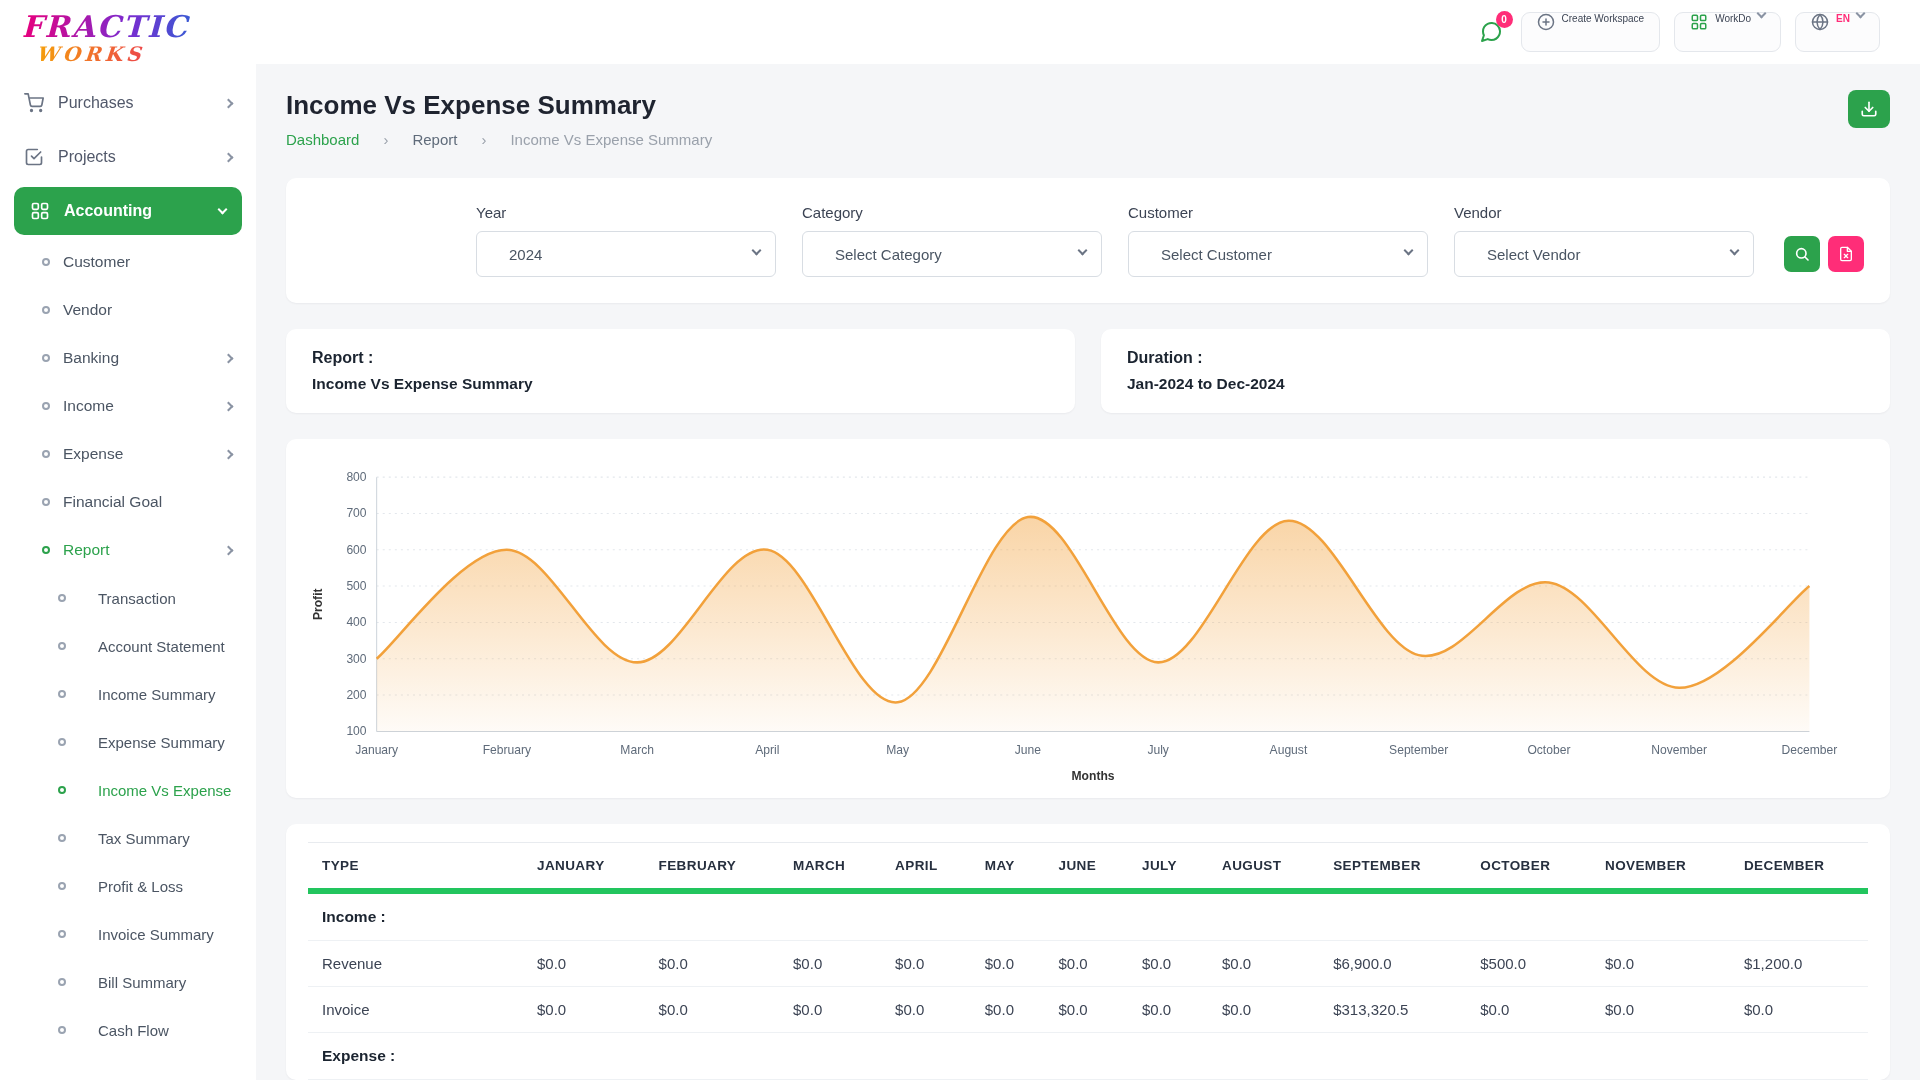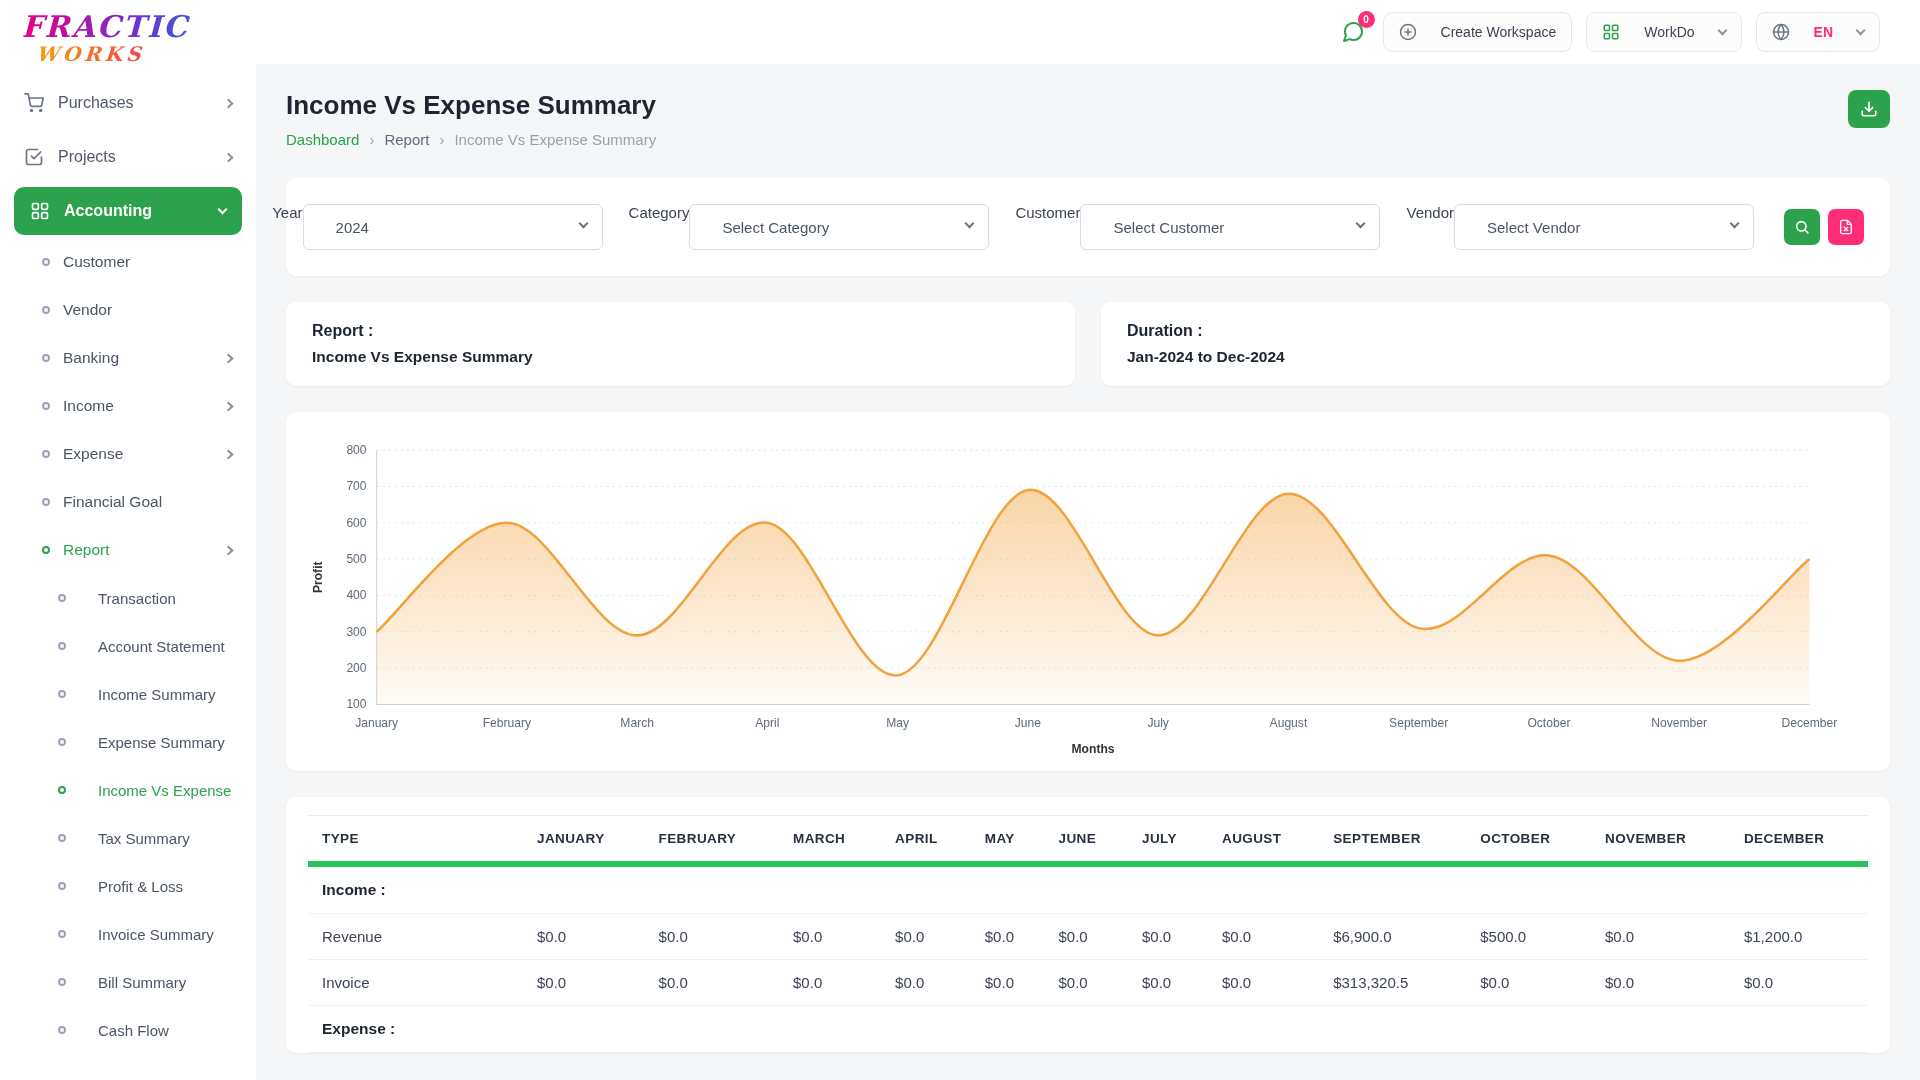--- a/index.html
+++ b/index.html
@@ -41,42 +41,42 @@
 
   .chev{display:inline-block;width:7px;height:7px;border-right:2px solid currentColor;border-bottom:2px solid currentColor;flex:none;}
   .chev.right{transform:rotate(-45deg);}
   .chev.down{transform:rotate(45deg);margin-top:-3px;}
 
   
   .topbar{position:fixed;top:0;left:256px;right:0;height:64px;background:#fff;display:flex;align-items:center;justify-content:flex-end;gap:14px;padding:0 40px;z-index:4;}
   .icon-btn{position:relative;background:none;border:none;cursor:pointer;color:var(--primary);display:flex;padding:4px;}
   .icon-btn svg{width:24px;height:24px;}
   .msg-badge{position:absolute;top:-5px;right:-6px;min-width:17px;height:17px;border-radius:9px;background:var(--pink);color:#fff;font-size:10px;font-weight:bold;display:flex;align-items:center;justify-content:center;padding:0 4px;}
-  .pill{display:flex;align-items:center;gap:24px;height:40px;padding:0 15px;background:#fcfcfd;border:1px solid var(--border);border-radius:9px;font-size:14px;color:#3c4454;cursor:pointer;font-family:inherit;}
+  .pill{display:flex;align-items:flex-start;gap:7px;height:40px;padding:0 15px;background:#fcfcfd;border:1px solid var(--border);border-radius:9px;font-size:10px;color:#3c4454;cursor:pointer;font-family:inherit;}
   .pill-icon{display:flex;color:#6b7484;}
   .pill-icon.green{color:var(--primary);}
   .pill-icon svg{width:18px;height:18px;}
   .pill .chev{color:#8a93a3;}
   .lang{color:var(--pink);font-weight:bold;}
 
   
   .main{position:absolute;left:256px;top:64px;right:0;bottom:0;background:var(--bg);padding:26px 30px;overflow:hidden;}
   .page-head{display:flex;align-items:flex-start;justify-content:space-between;}
   .page-title{font-size:26px;font-weight:600;color:#1f2430;}
-  .breadcrumb{display:flex;align-items:center;gap:10px;margin-top:10px;font-size:15px;}
+  .breadcrumb{display:flex;align-items:center;gap:24px;margin-top:10px;font-size:15px;}
   .crumb-link{color:var(--primary);cursor:pointer;}
   .crumb-mid{color:#5f6b7a;cursor:pointer;}
   .crumb-cur{color:#9aa1ab;}
   .crumb-sep{color:#9aa1ab;}
   .dl-btn{width:42px;height:38px;border:none;border-radius:8px;background:var(--primary);color:#fff;cursor:pointer;display:flex;align-items:center;justify-content:center;}
   .dl-btn svg{width:18px;height:18px;}
 
   .card{background:#fff;border-radius:10px;box-shadow:0 1px 2px rgba(17,24,39,.05);}
   .filter-card{margin-top:30px;padding:26px 26px;display:flex;justify-content:flex-end;align-items:flex-end;gap:26px;}
-  .f-group{display:flex;flex-direction:row;}
+  .f-group{display:flex;flex-direction:column;}
   .f-label{font-size:15px;color:#3c4454;margin-bottom:10px;}
   .select-box{position:relative;width:300px;height:46px;border:1px solid #d8dde3;border-radius:6px;background:#fff;display:flex;align-items:center;padding:0 34px 0 32px;font-size:15px;color:#4a5563;cursor:pointer;}
   .select-box .chev{position:absolute;right:15px;top:18px;color:#6b7484;}
   .f-actions{display:flex;gap:8px;margin-bottom:5px;margin-left:4px;}
   .sq-btn{width:36px;height:36px;border:none;border-radius:7px;color:#fff;cursor:pointer;display:flex;align-items:center;justify-content:center;}
   .sq-btn svg{width:16px;height:16px;}
   .sq-btn.green{background:var(--primary);}
   .sq-btn.pink{background:var(--pink);}
 
   .summary-grid{display:grid;grid-template-columns:1fr 1fr;gap:26px;margin-top:26px;}

